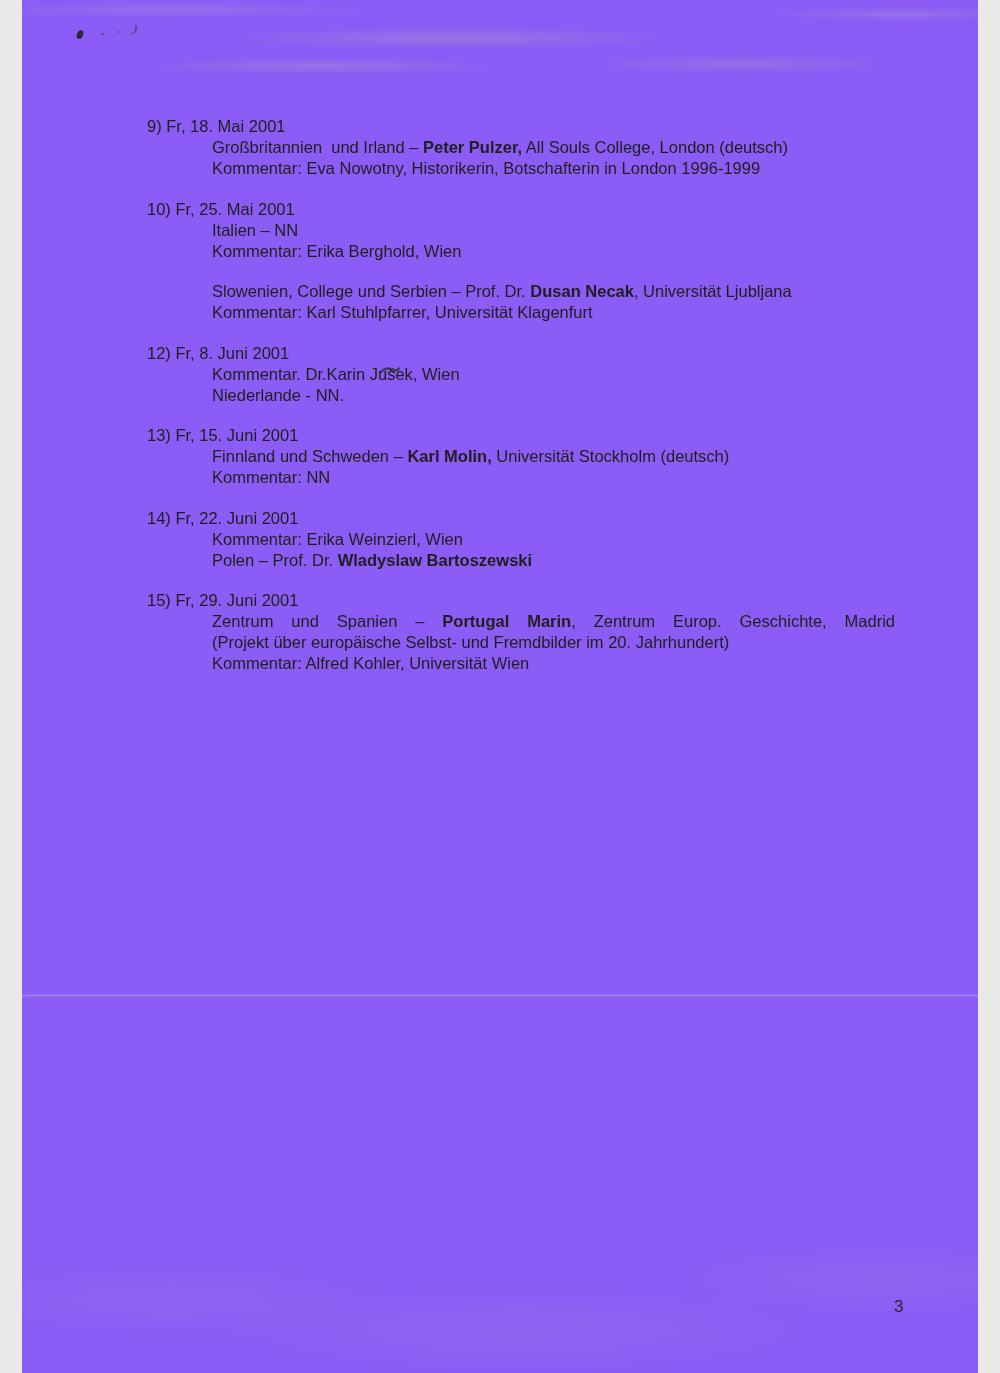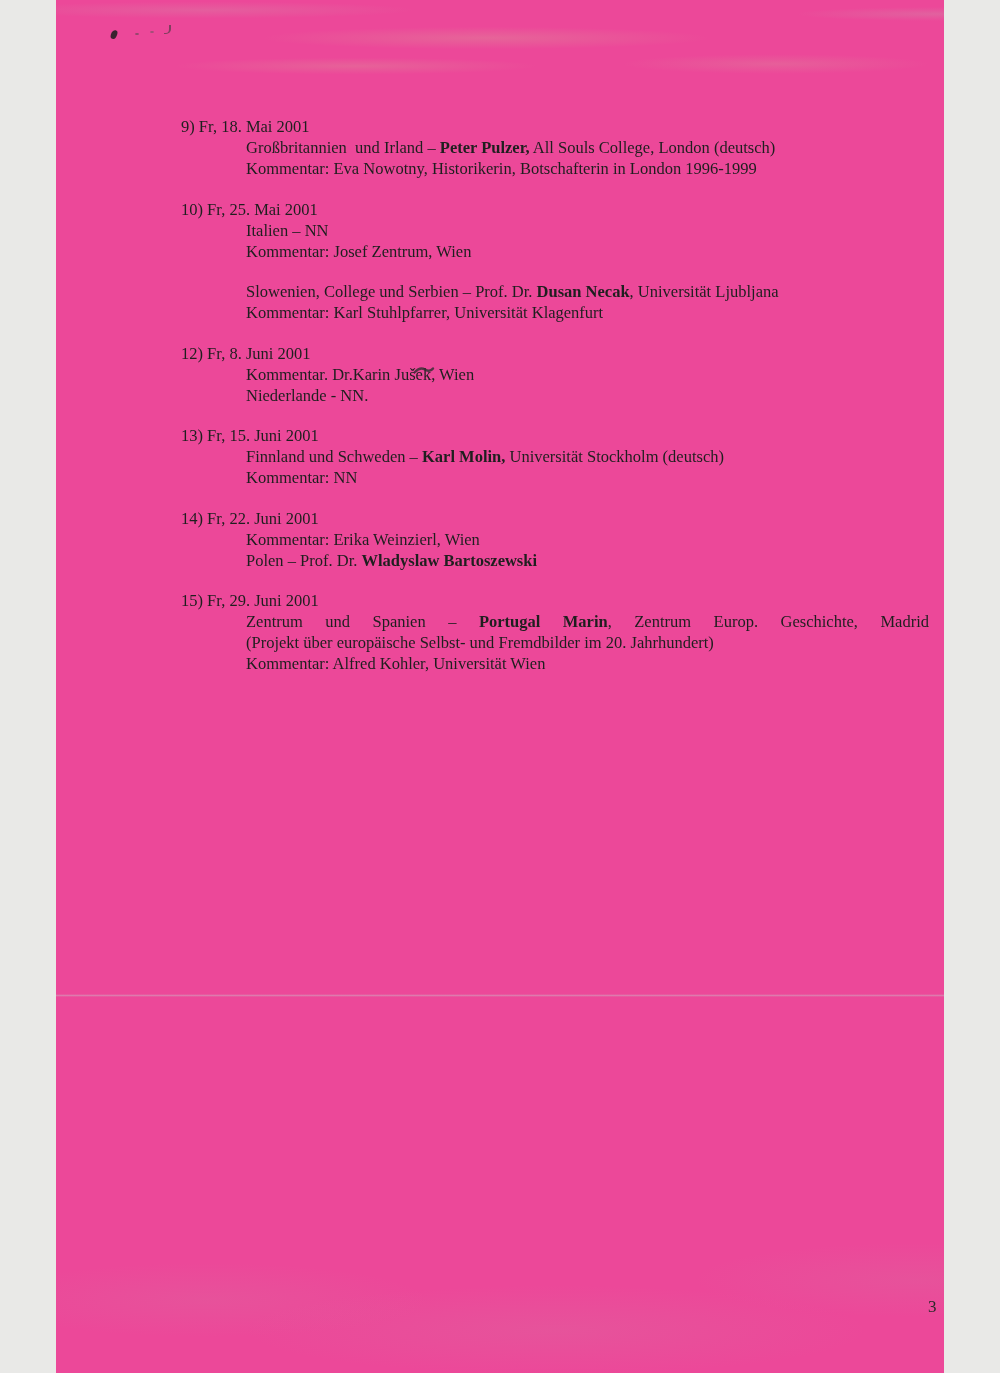--- a/index.html
+++ b/index.html
@@ -1,23 +1,23 @@
 <!DOCTYPE html>
 <html><head>
 <meta charset="utf-8">
 <style>
   html, body { margin: 0; padding: 0; background: #e9e9e7; }
   .page {
     position: relative;
-    width: 888px;
+    width: 956px;
     height: 1373px;
     margin: 0 auto;
-    background: #ec4899;
+    background: #8b5cf6;
     overflow: hidden;
-    font-family: Liberation Serif, serif;
+    font-family: Liberation Sans, sans-serif;
     font-size: 16.5px;
     line-height: 21px;
     color: #1f1f1f;
   }
   
   .page::before {
     content: "";
     position: absolute;
     inset: 0;
     pointer-events: none;
@@ -107,21 +107,21 @@
         <div class="entry-header">9) Fr, 18. Mai 2001</div>
         <div class="entry-content">
           <div class="line"><span>Großbritannien  und Irland – </span><span class="b">Peter Pulzer,</span><span> All Souls College, London (deutsch)</span></div>
           <div class="line"><span>Kommentar: Eva Nowotny, Historikerin, Botschafterin in London 1996-1999</span></div>
         </div>
       </div>
       <div class="entry">
         <div class="entry-header">10) Fr, 25. Mai 2001</div>
         <div class="entry-content">
           <div class="line"><span>Italien – NN</span></div>
-          <div class="line"><span>Kommentar: Josef Zentrum, Wien</span></div>
+          <div class="line"><span>Kommentar: Erika Berghold, Wien</span></div>
         </div>
       </div>
       <div class="entry">
         <div class="entry-content">
           <div class="line"><span>Slowenien, College und Serbien – Prof. Dr. </span><span class="b">Dusan Necak</span><span>, Universität Ljubljana</span></div>
           <div class="line"><span>Kommentar: Karl Stuhlpfarrer, Universität Klagenfurt</span></div>
         </div>
       </div>
       <div class="entry">
         <div class="entry-header">12) Fr, 8. Juni 2001</div>

